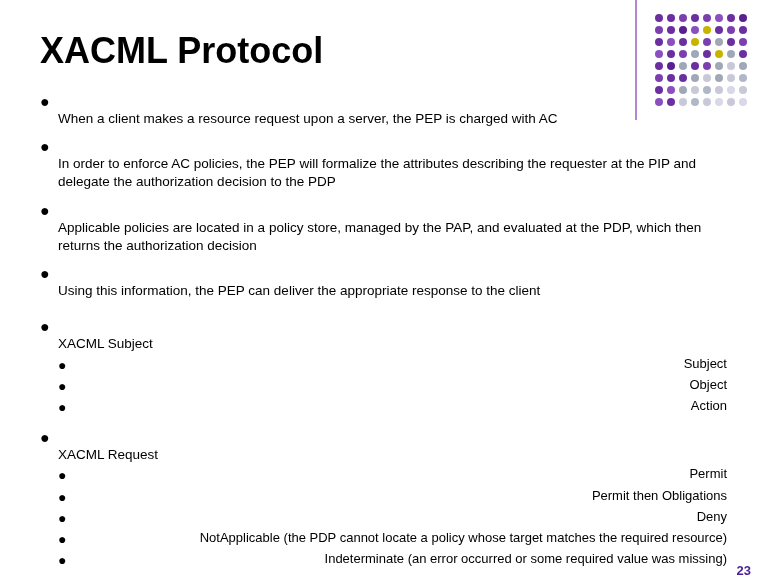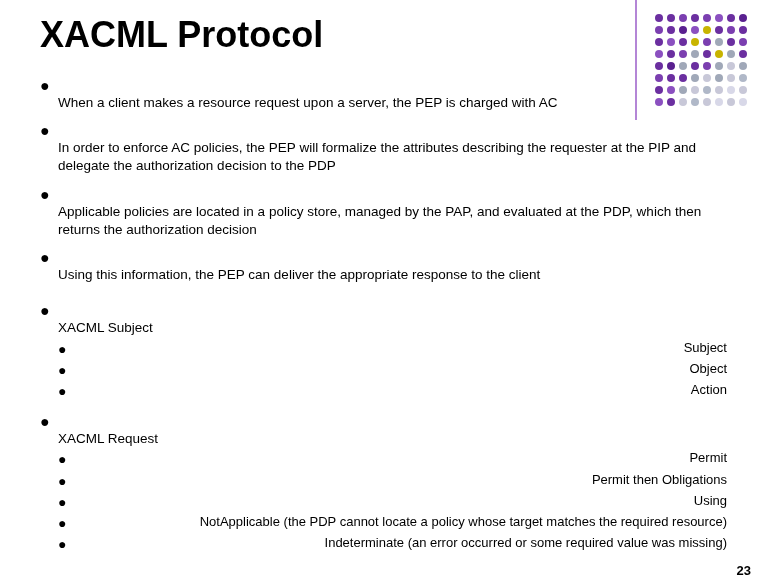--- a/index.html
+++ b/index.html
@@ -13,21 +13,21 @@
       height: 586px;
       background: #ffffff;
       font-family: Arial, sans-serif;
       overflow: hidden;
       position: relative;
     }
 
     .slide {
       width: 767px;
       height: 586px;
-      padding: 14px 40px 20px 40px;
+      padding: 30px 40px 20px 40px;
       position: relative;
       background: #ffffff;
     }
 
     .title {
       font-size: 36px;
       font-weight: bold;
       color: #000000;
       margin-bottom: 18px;
       letter-spacing: 0px;
@@ -100,21 +100,21 @@
       width: 110px;
       height: 110px;
     }
 
     
     .page-number {
       position: absolute;
       bottom: 8px;
       right: 16px;
       font-size: 13px;
-      color: #000000;
+      color: #4c1d95;
       font-weight: bold;
     }
 
     
     .title-border {
       position: absolute;
       top: 0;
       right: 130px;
       width: 2px;
       height: 120px;
@@ -260,21 +260,21 @@
             <li>
               <span class="sub-bullet-dot">●</span>
               <span class="sub-bullet-text">Permit</span>
             </li>
             <li>
               <span class="sub-bullet-dot">●</span>
               <span class="sub-bullet-text">Permit then Obligations</span>
             </li>
             <li>
               <span class="sub-bullet-dot">●</span>
-              <span class="sub-bullet-text">Using</span>
+              <span class="sub-bullet-text">Deny</span>
             </li>
             <li>
               <span class="sub-bullet-dot">●</span>
               <span class="sub-bullet-text">NotApplicable (the PDP cannot locate a policy whose target matches the required resource)</span>
             </li>
             <li>
               <span class="sub-bullet-dot">●</span>
               <span class="sub-bullet-text">Indeterminate (an error occurred or some required value was missing)</span>
             </li>
           </ul>

